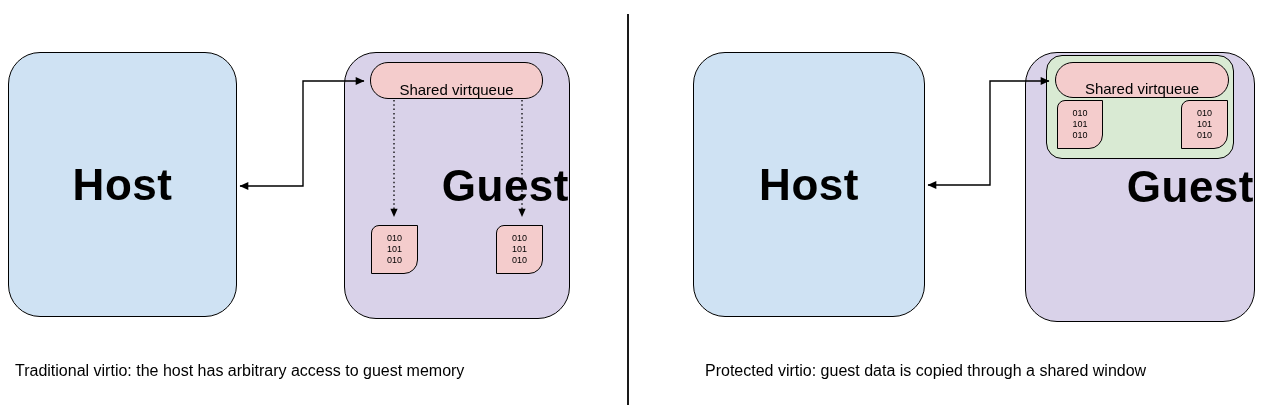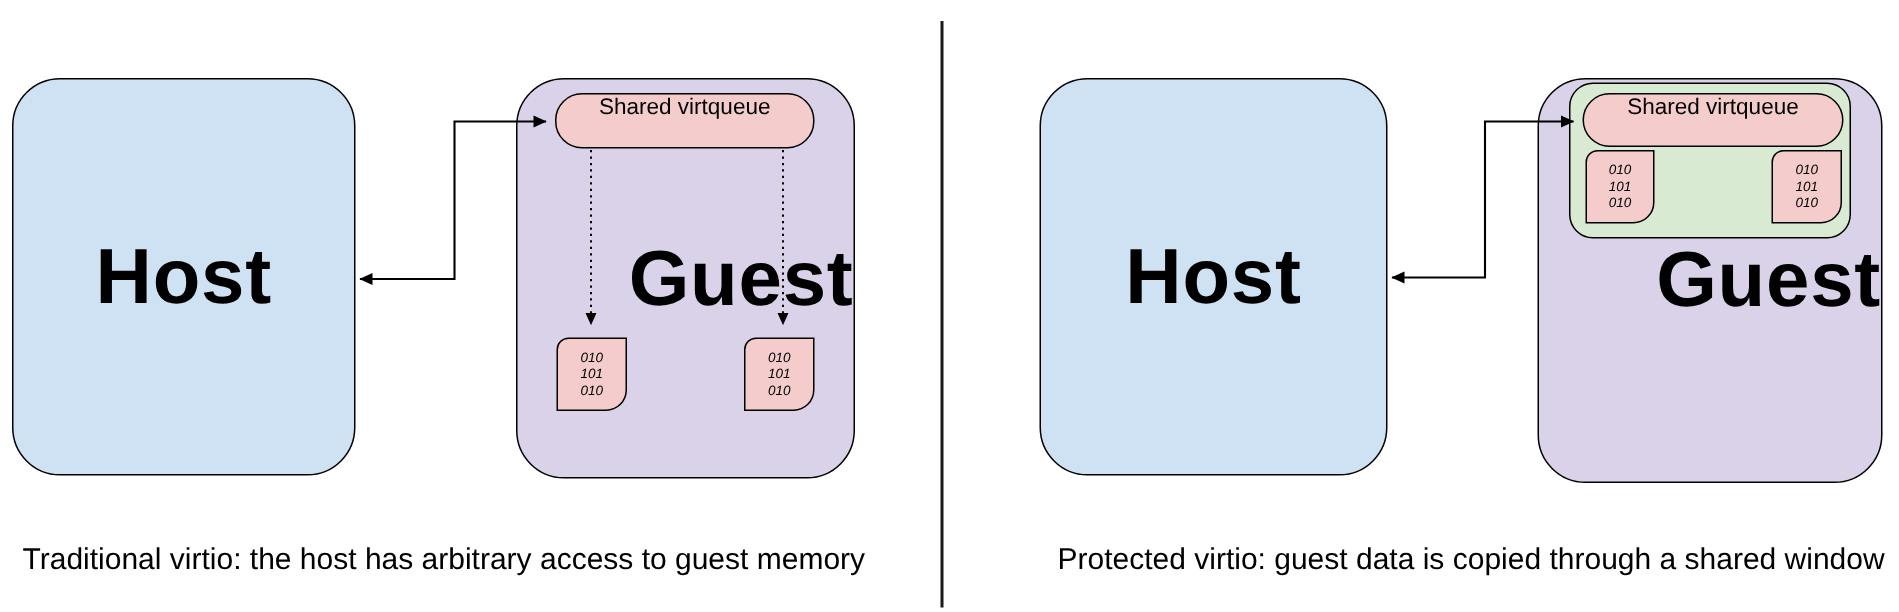--- a/index.html
+++ b/index.html
@@ -25,71 +25,70 @@
     border-radius: 32px;
     display: flex;
     align-items: center;
     justify-content: center;
   }
   .guest-box {
     background: var(--guest-fill, #d9d2e9);
     border-radius: 32px;
   }
   .big-label {
-    font-size: 52px;
+    font-size: 44px;
     font-weight: bold;
     color: #000;
     letter-spacing: 0.5px;
   }
   .guest-label {
     position: absolute;
     left: 0; right: 0;
     text-align: right;
     top: 50%;
     transform: translateY(-50%);
   }
   .virtqueue-box {
     background: var(--virtqueue-fill, #f4cccc);
     border-radius: 18px;
     display: flex;
-    align-items: flex-start;
+    align-items: flex-end;
     justify-content: center;
     font-size: 15px;
     color: #000;
   }
   .window-box {
     background: var(--window-fill, #d9ead3);
     border-radius: 16px;
   }
   .bit-box {
     background: var(--virtqueue-fill, #f4cccc);
     border-radius: 8px 0 14px 0;
     display: flex;
     flex-direction: column;
     align-items: center;
     justify-content: center;
     font-size: 9px;
     line-height: 11px;
     color: #000;
     white-space: pre-line;
     text-align: left;
-    font-style: italic;
   }
   .descriptors-label {
     position: absolute;
     left: 0; right: 0;
     top: 229px;
     text-align: center;
     font-style: italic;
     font-size: 20px;
     color: #000;
   }
   .caption {
     position: absolute;
-    font-size: 20px;
+    font-size: 16px;
     color: #000;
     white-space: nowrap;
   }
   #divider {
     position: absolute;
     left: 627px;
     top: 14px;
     width: 2px;
     height: 391px;
     background: #1a1a1a;

